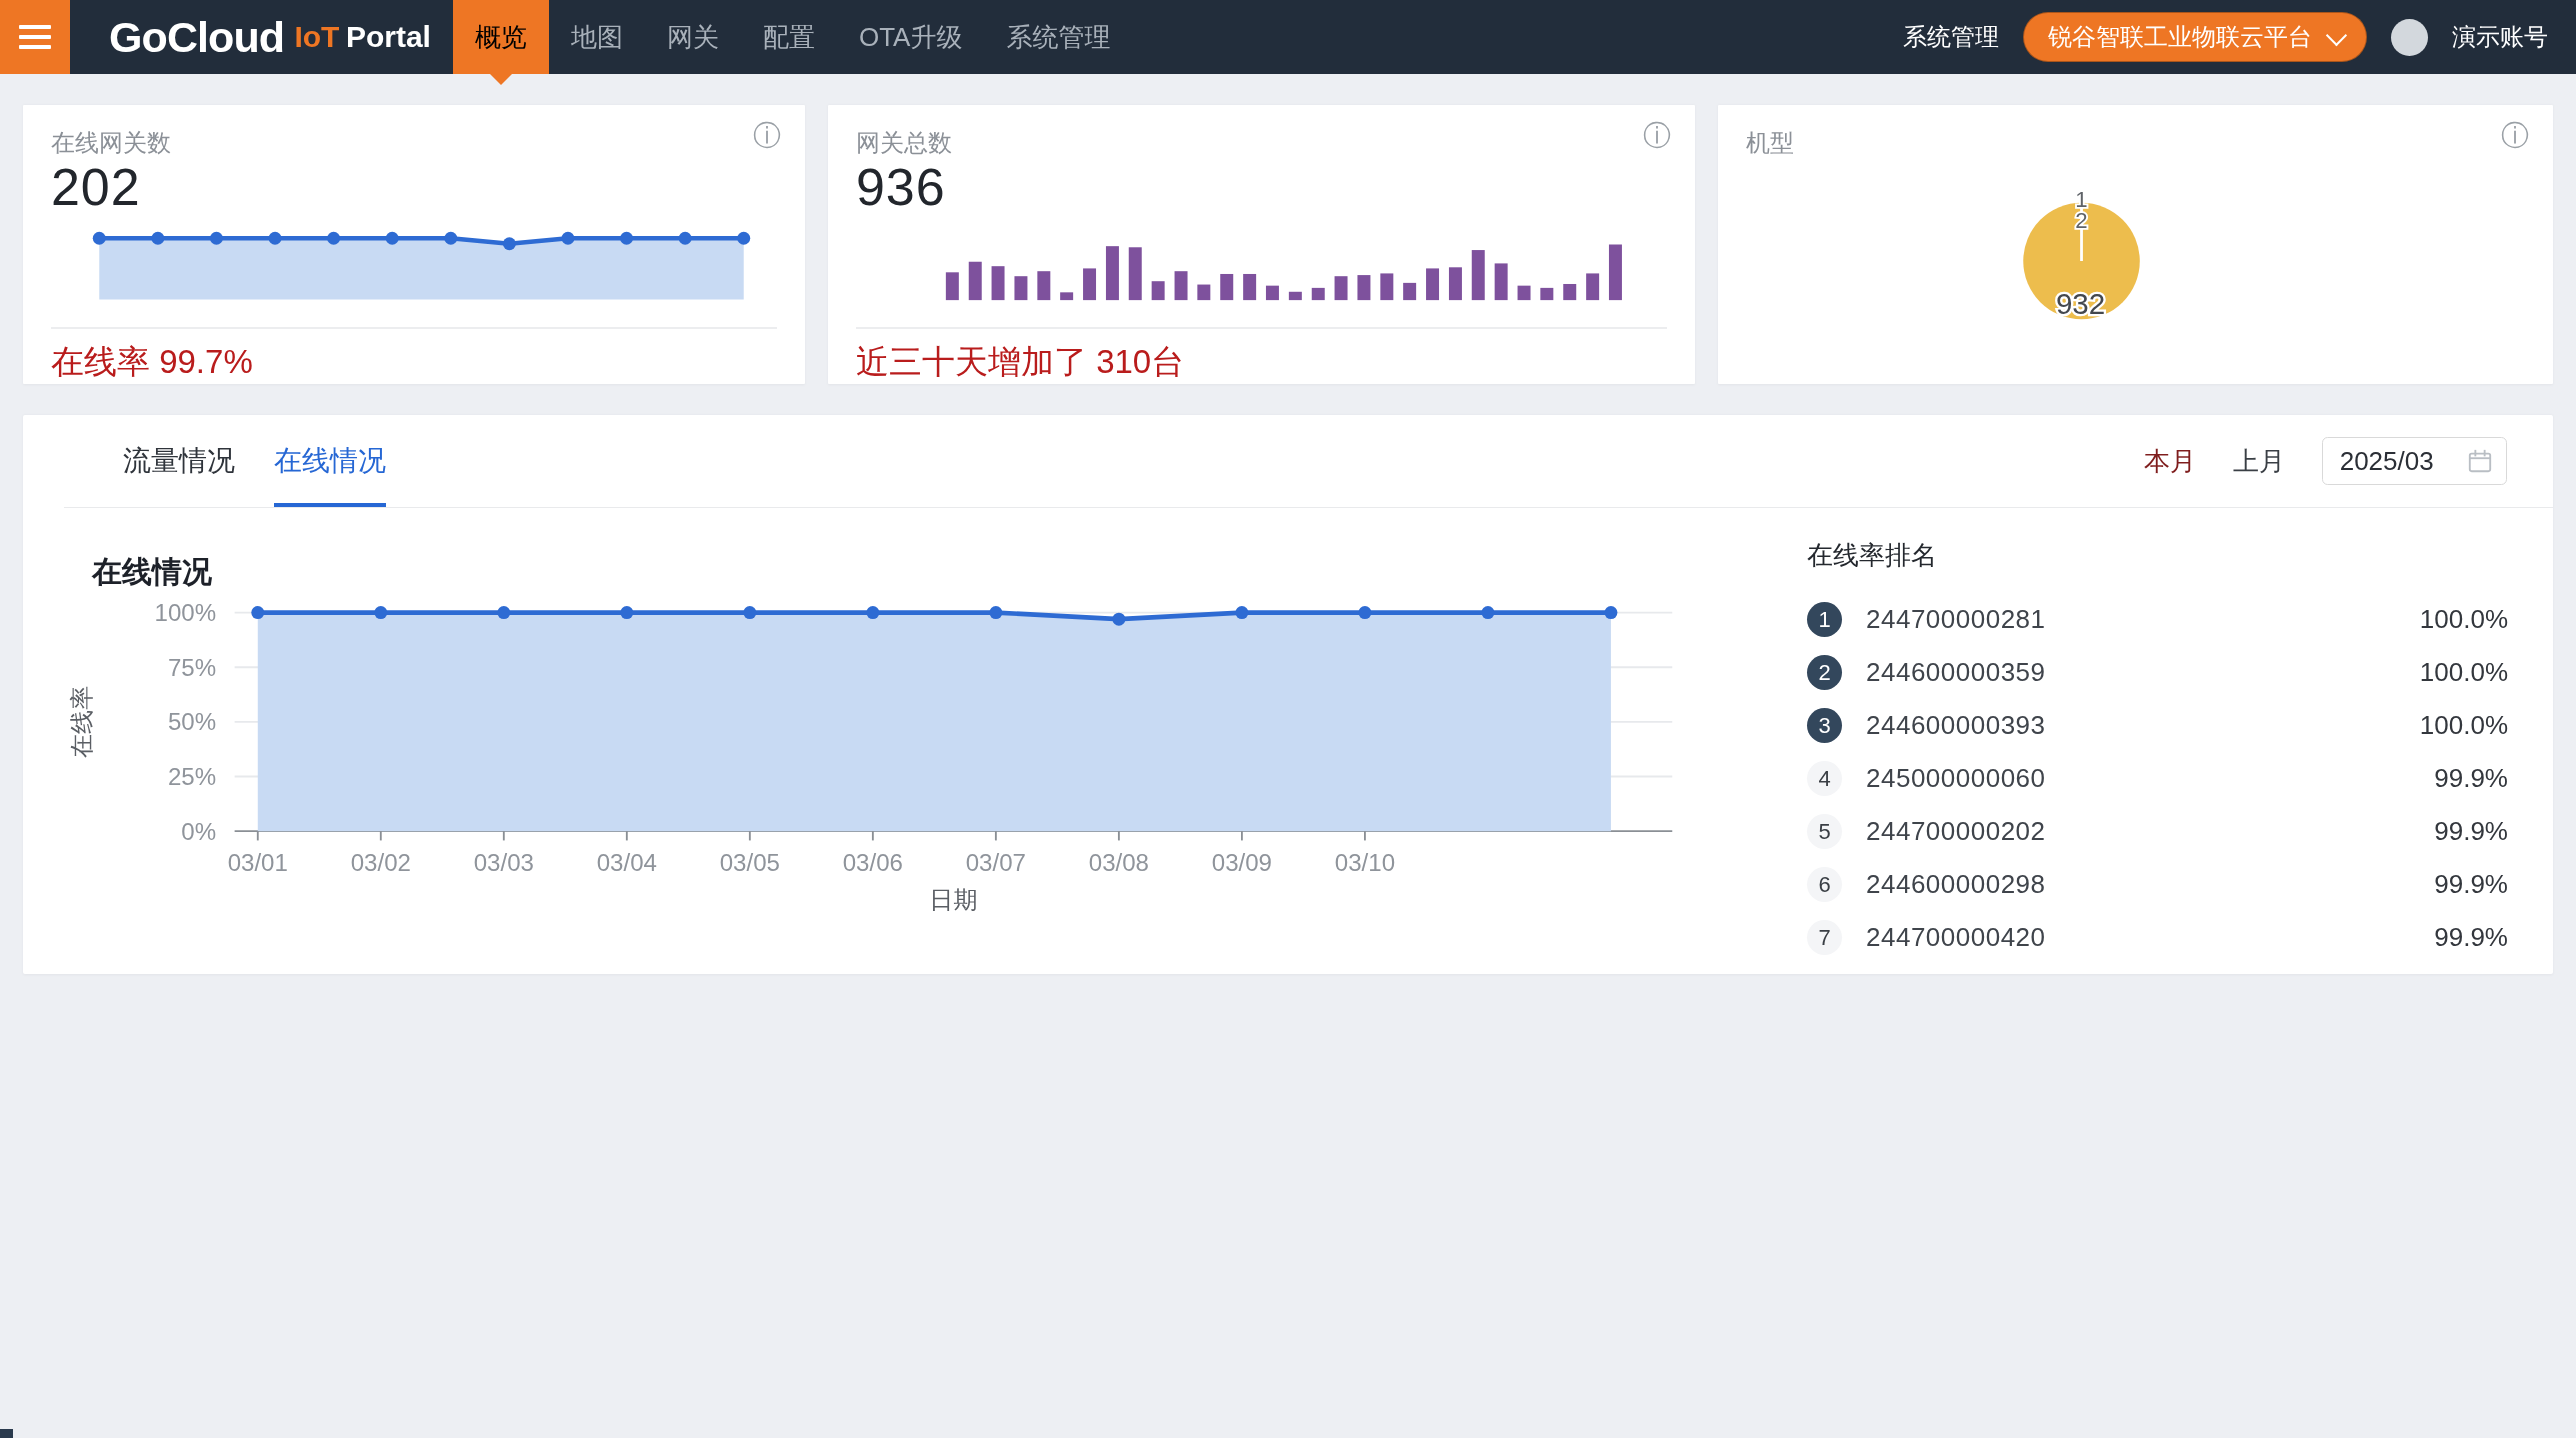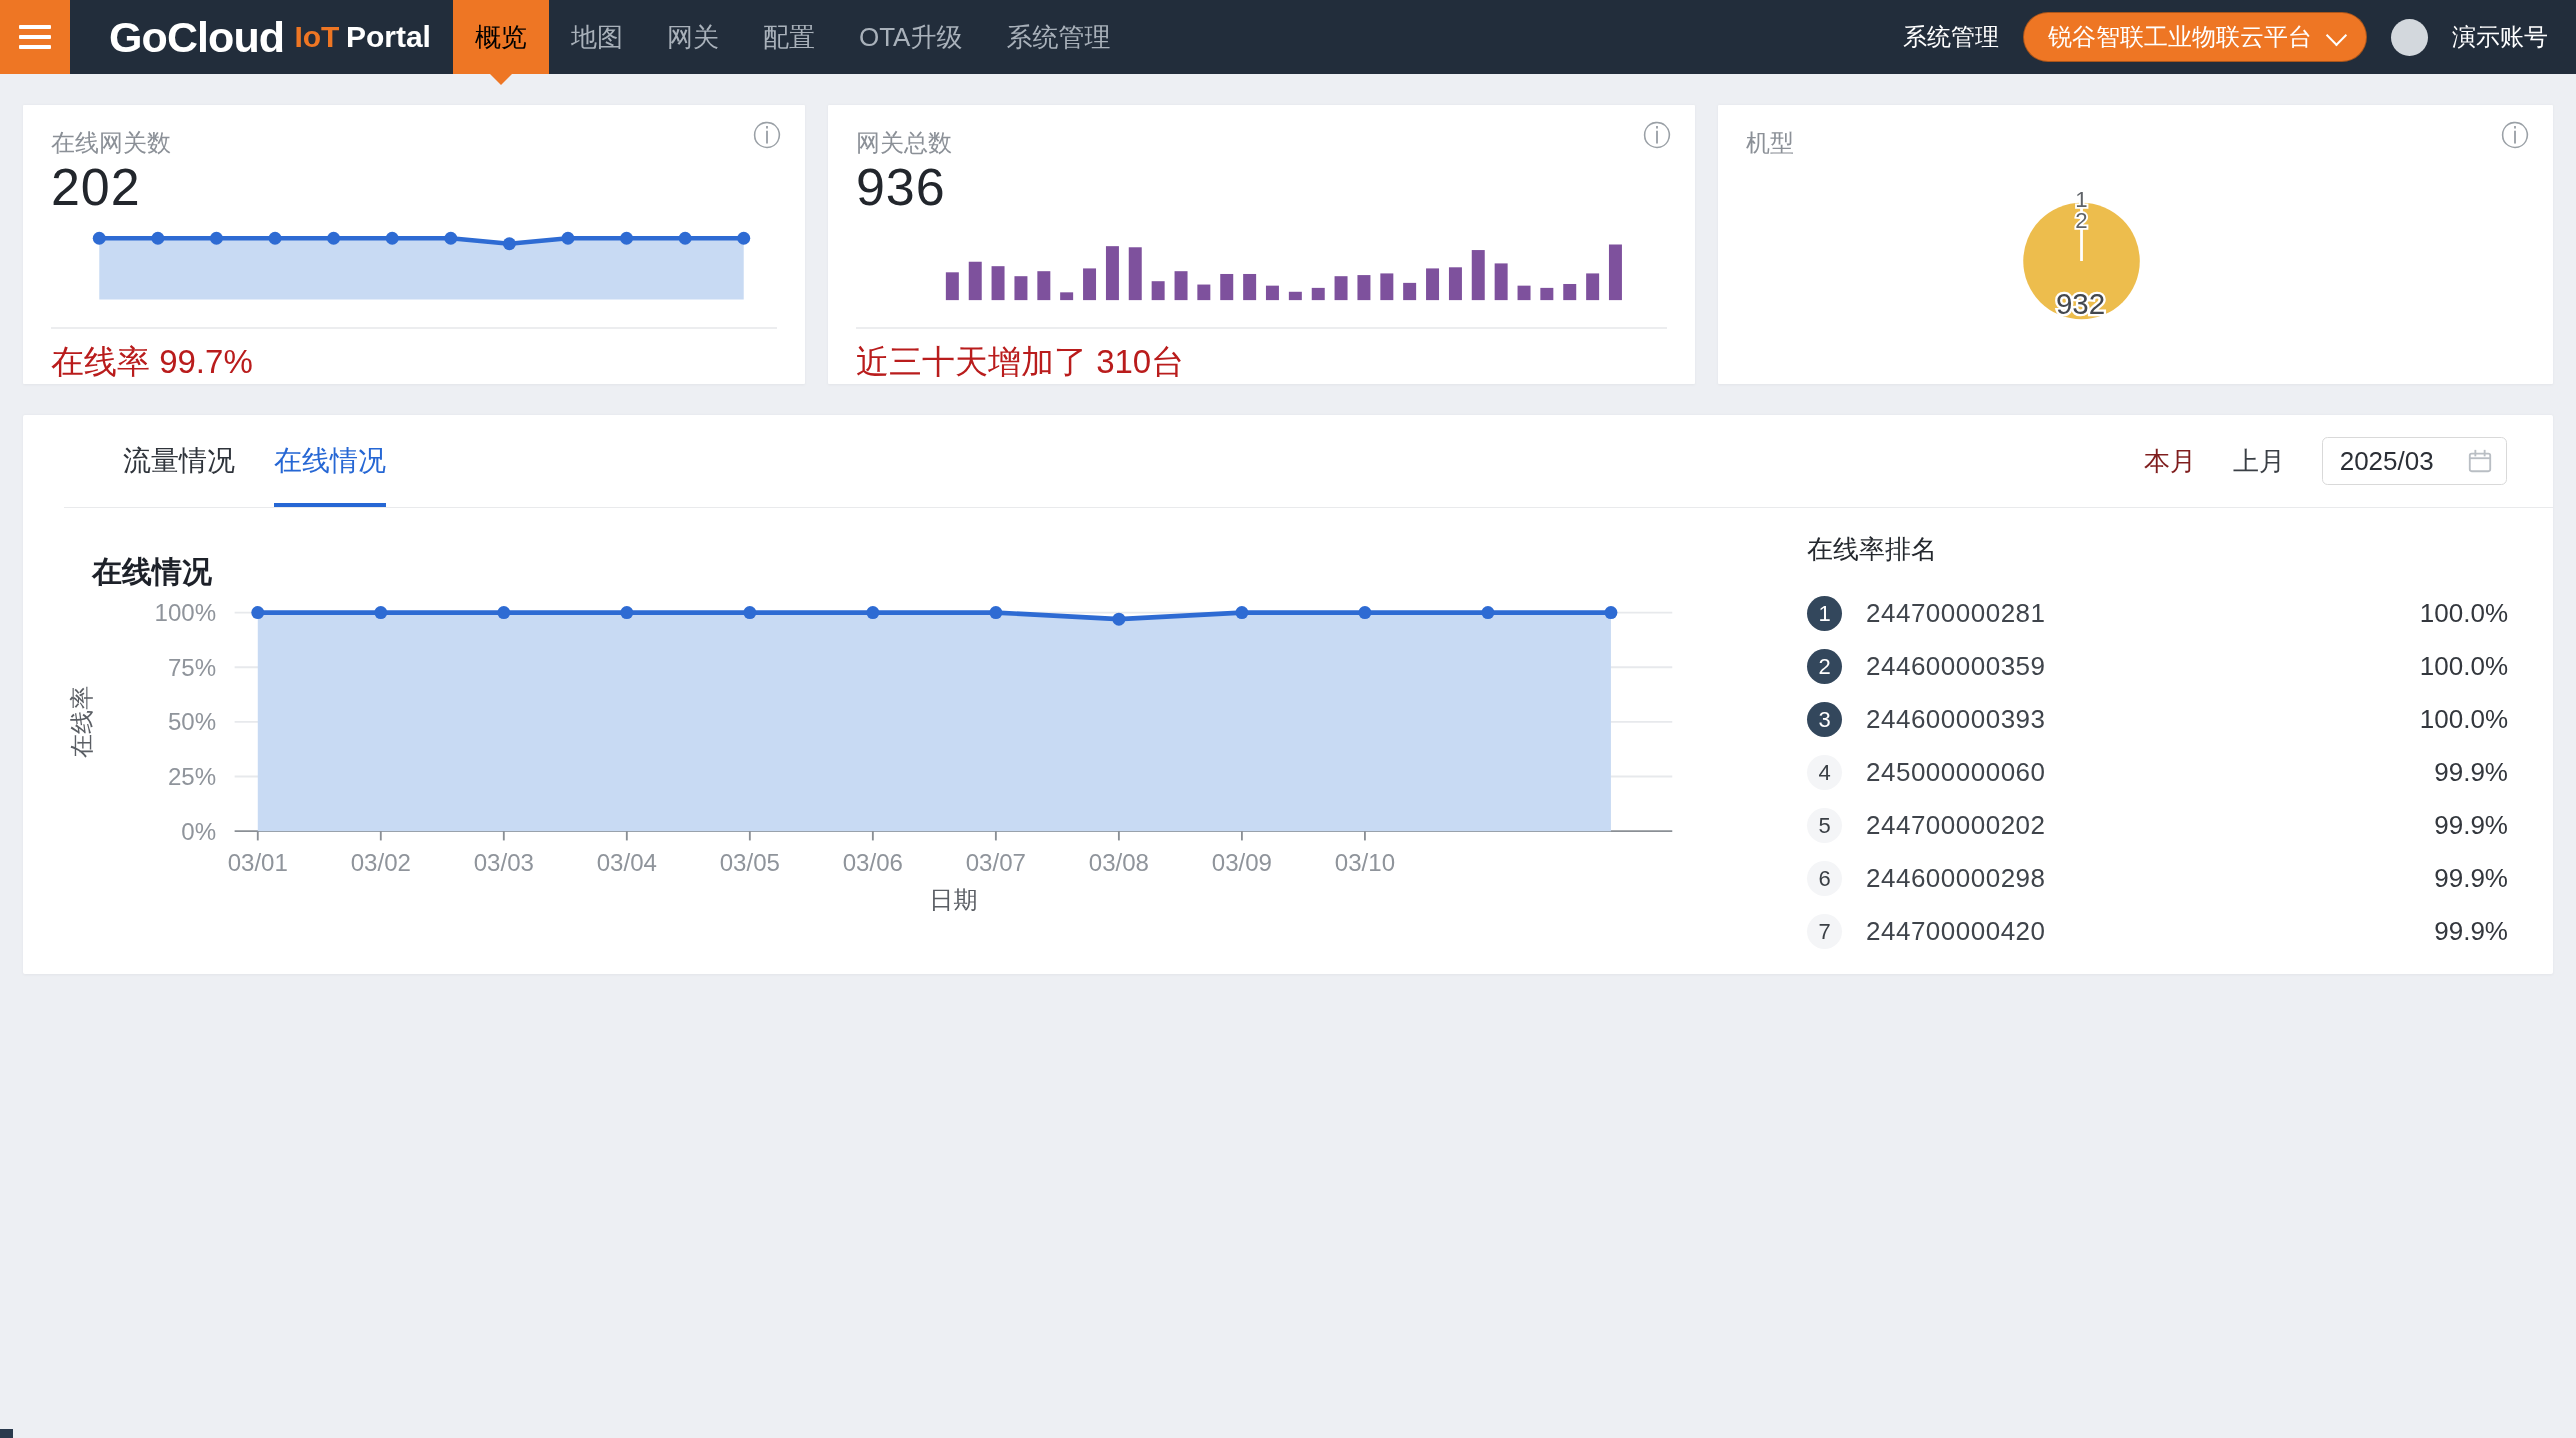--- a/index.html
+++ b/index.html
@@ -61,21 +61,21 @@
     border-bottom:4.6px solid transparent; padding-top:4.6px; cursor:pointer; }
   .tab.active { color:#2667d4; border-bottom-color:#2667d4; }
   .controls { margin-left:auto; display:flex; align-items:center; gap:37px; }
   .month-btn { font-size:26px; color:#3a3f45; cursor:pointer; }
   .month-btn.active { color:#7f1d1d; }
   .date-box { width:185px; height:48px; border:1.9px solid #d9d9d9; border-radius:5.6px; display:flex; align-items:center;
     padding:0 13px 0 16.7px; font-size:26px; color:#2b2f36; cursor:pointer; background:#fff; }
   .date-box .cal { margin-left:auto; }
   .chart-title { position:absolute; left:69px; top:137px; font-size:30px; font-weight:bold; color:#1d2129; }
   .main-svg { position:absolute; left:0; top:167px; }
-  .ranking { position:absolute; left:1784px; top:117px; width:701px; }
+  .ranking { position:absolute; left:1784px; top:123px; width:701px; }
   .ranking-title { font-size:26px; color:#24282e; }
   .ranking-rows { margin-top:20.4px; }
   .rank-row { display:flex; align-items:center; height:53px; }
   .badge { width:35px; height:35px; border-radius:50%; display:flex; align-items:center; justify-content:center;
     font-size:22px; background:#f4f5f7; color:#3a3f45; flex:0 0 auto; }
   .badge.top { background:#33475c; color:#fff; }
   .rank-id { margin-left:24px; font-size:26px; color:#3f444b; letter-spacing:0.5px; }
   .rank-rate { margin-left:auto; font-size:26px; color:#33373d; }
 
   .corner-artifact { position:absolute; left:0; bottom:0; width:13px; height:9.3px; background:#2a3a4d; }

